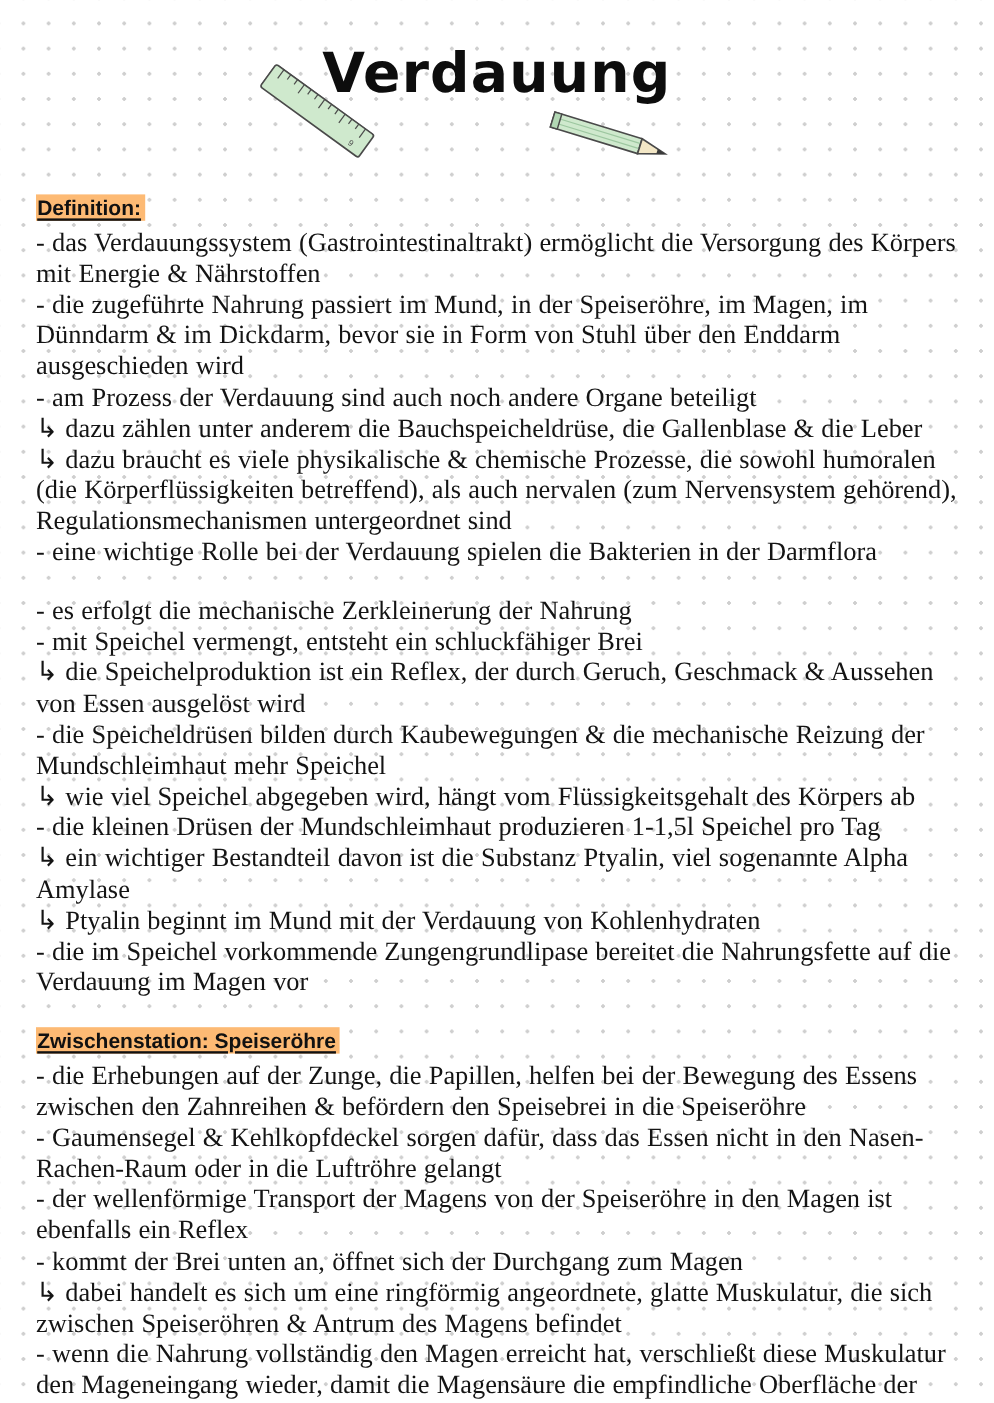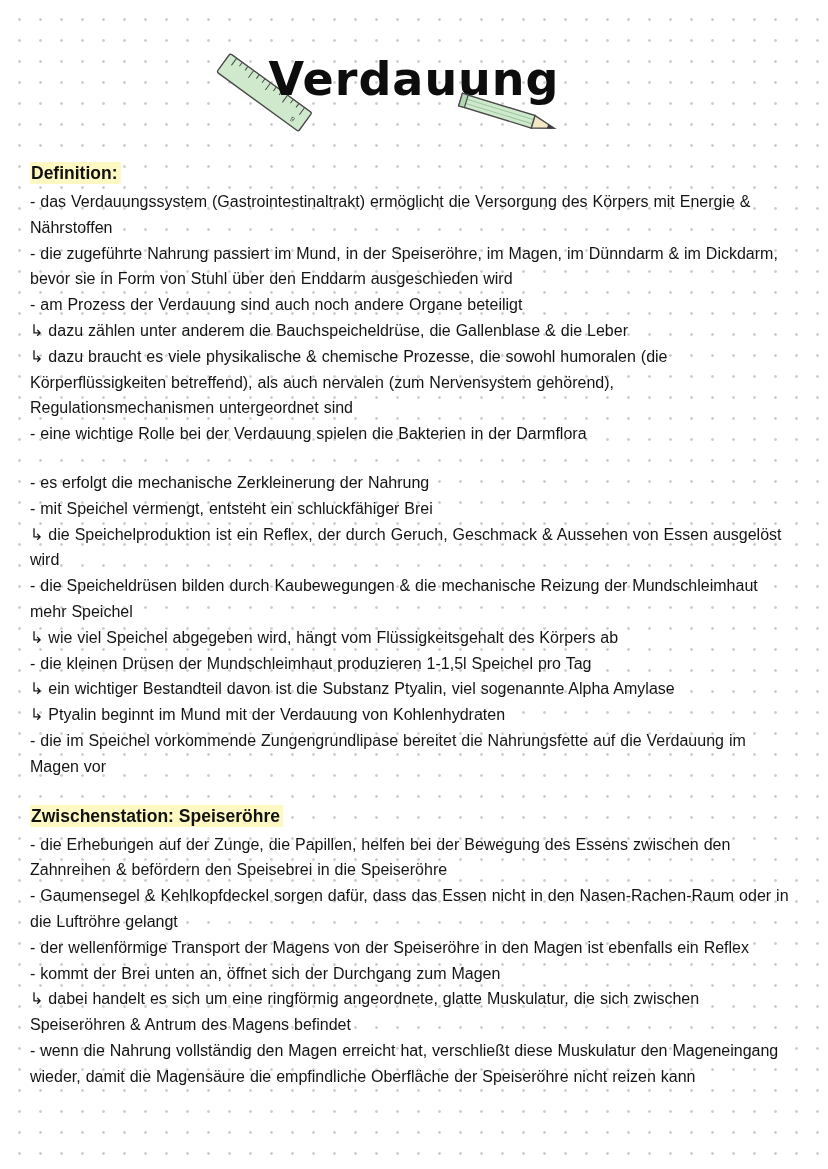--- a/index.html
+++ b/index.html
@@ -13,41 +13,43 @@
     color:#111;
     overflow:hidden;
     position:relative;
   }
   .page { position:absolute; inset:0; padding:0 30px; box-sizing:border-box; }
 
   
   .title-row { position:relative; height:160px; }
   .page-title {
     position:absolute; left:0; right:0; top:34px;
-    margin:18px; text-align:center;
+    margin:0; text-align:center;
     font-family:"DejaVu Sans", sans-serif;
     font-weight:bold; font-size:46px; letter-spacing:1px; color:#0d0d0d;
   }
   .ruler-wrap { position:absolute; left:200px; top:52px; transform:rotate(36deg); transform-origin:top left; }
   .pencil-wrap { position:absolute; left:432px; top:88px; transform:rotate(17deg); transform-origin:top left; }
 
   
   .sec { margin-bottom:23px; }
   .sec-h {
     margin:0 0 3px 0; font-size:17.5px; font-weight:bold; line-height:26px;
   }
   .sec-h .hl {
-    background:#fef9c3;
+    background:#fdba74;
+    text-decoration:underline;
     text-decoration-thickness:1.5px;
     text-underline-offset:3px;
     padding:1px 3px 1px 1px;
   }
   .ln {
-    margin:0; font-size:16px; line-height:25.8px; color:#141414;
+    margin:0; font-size:22px; line-height:25.8px; color:#141414;
     word-spacing:0.5px;
+    font-family:Liberation Serif, serif;
   }
 </style>
 </head>
 <body>
 
 <div class="page">
 
   <header class="title-row">
     <div class="ruler-wrap">
       <svg width="104" height="26" viewBox="0 0 104 26" aria-hidden="true">

